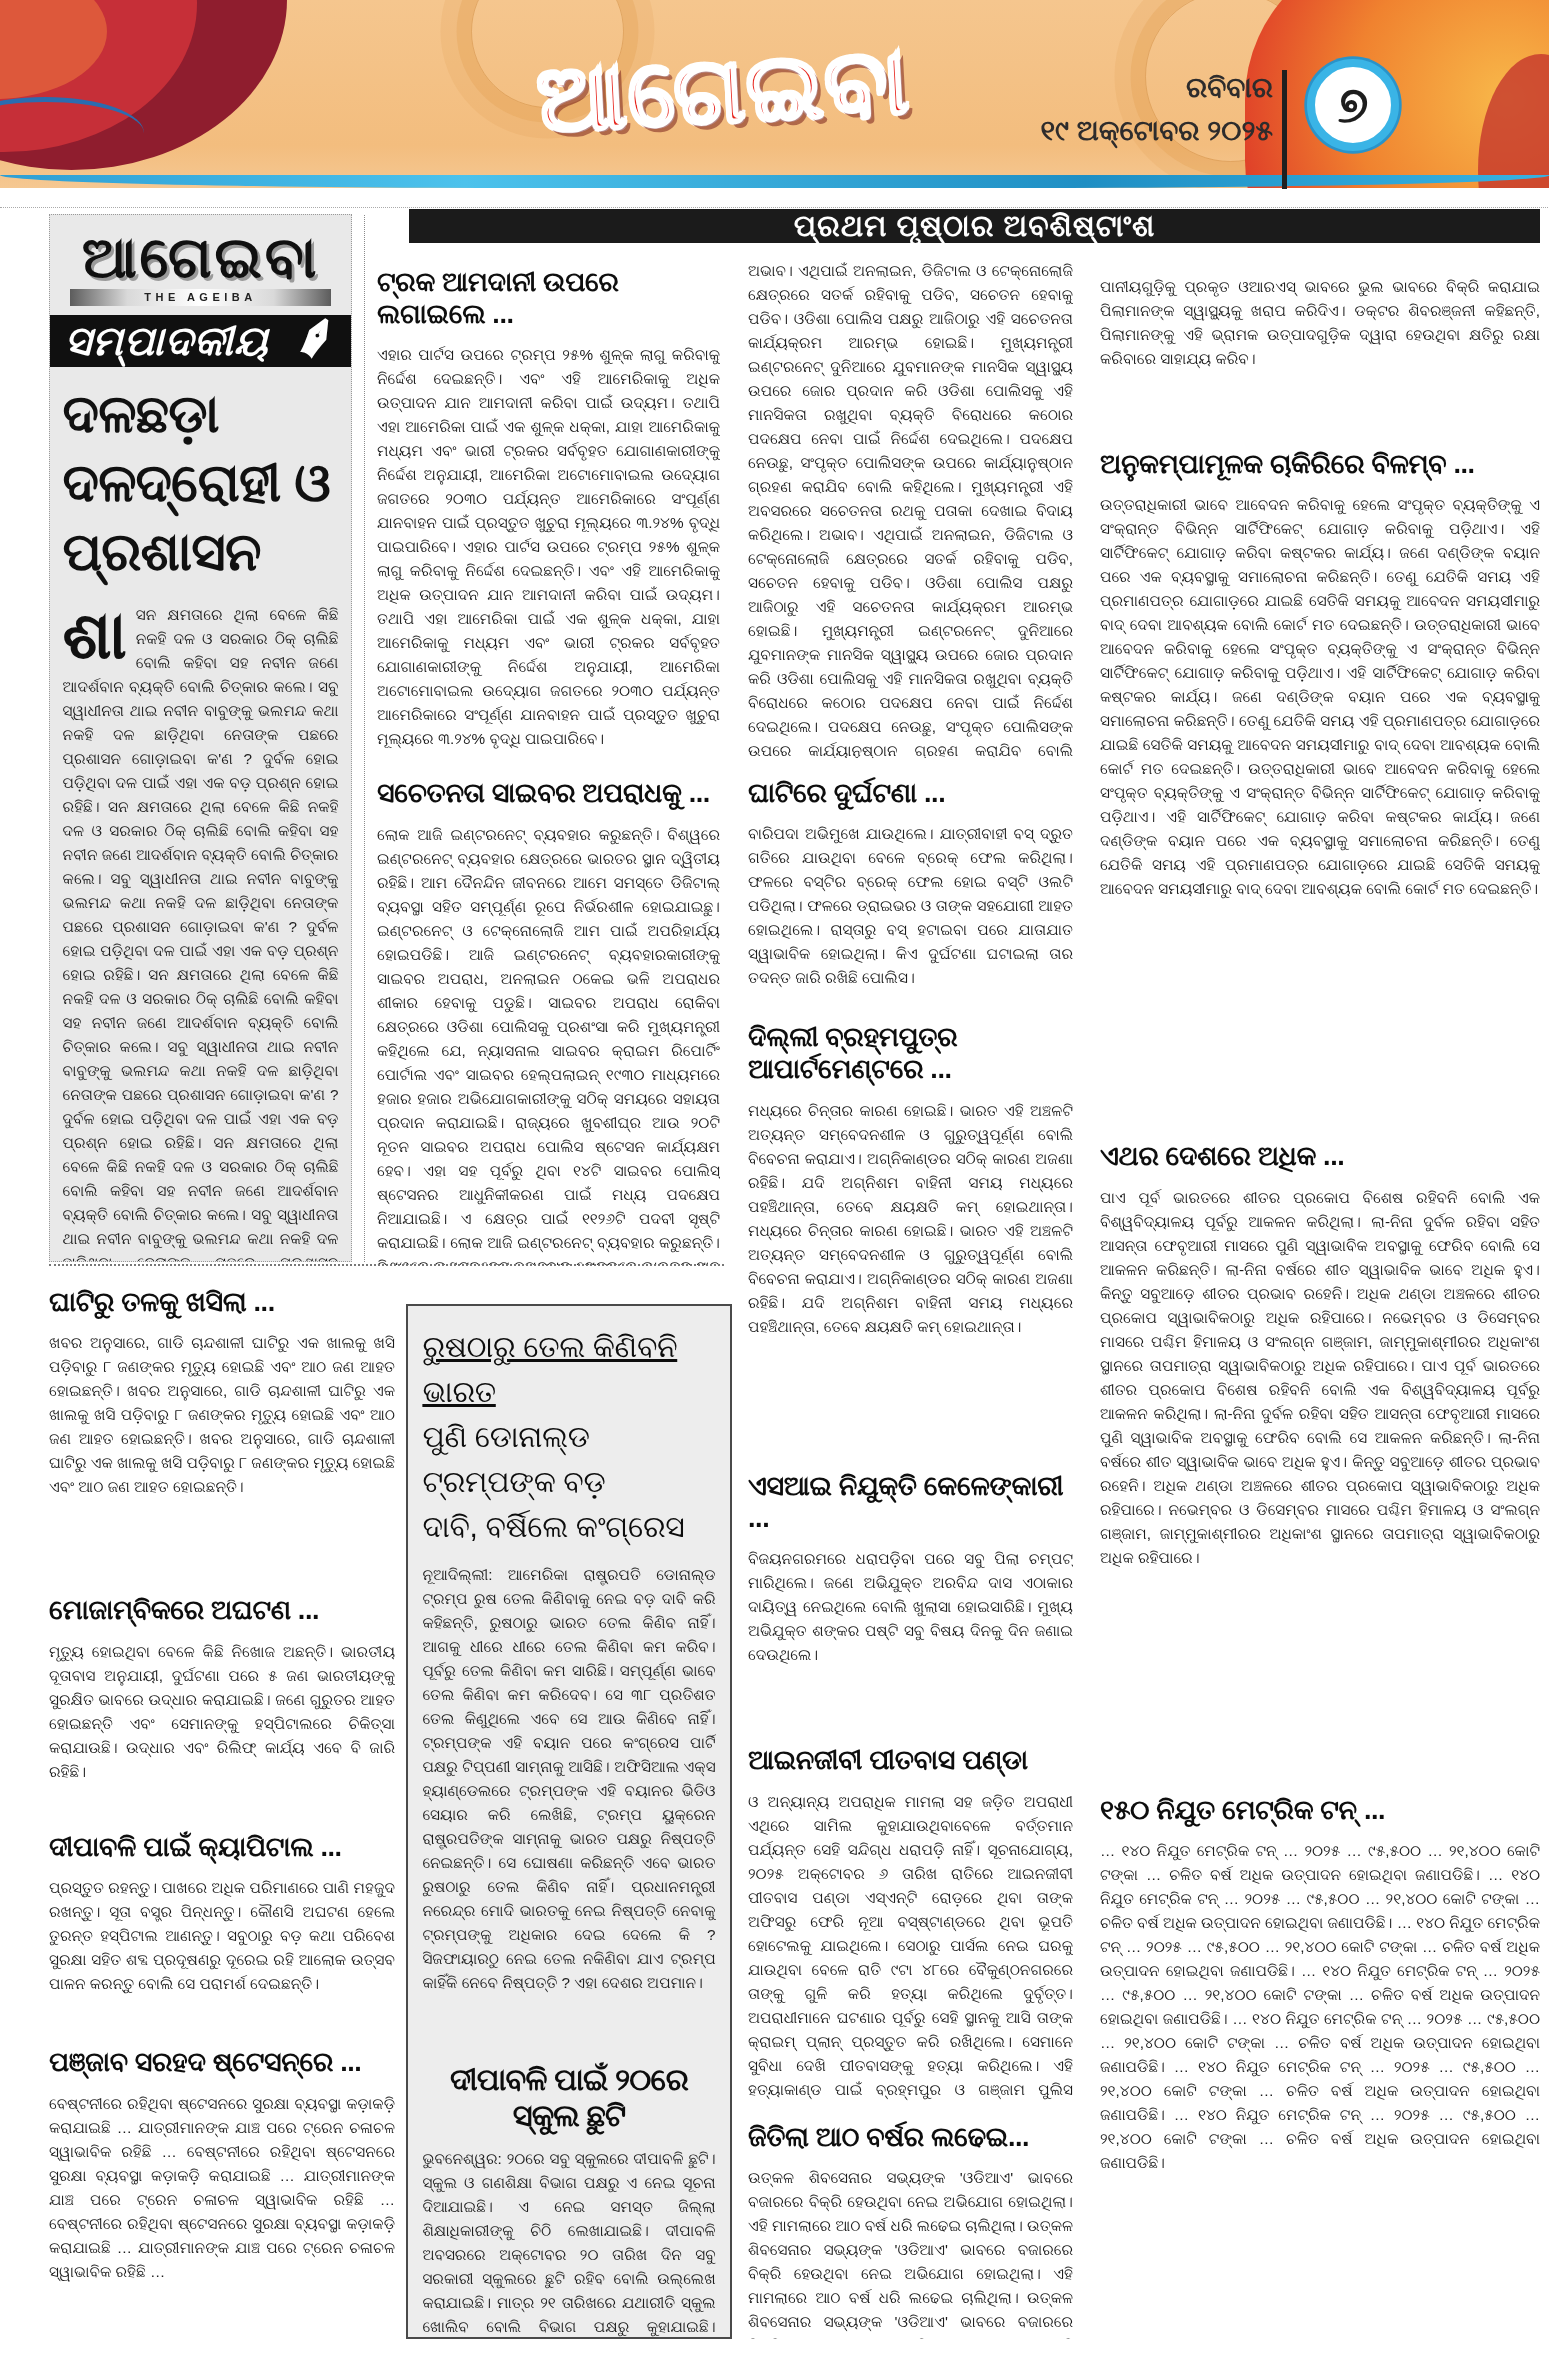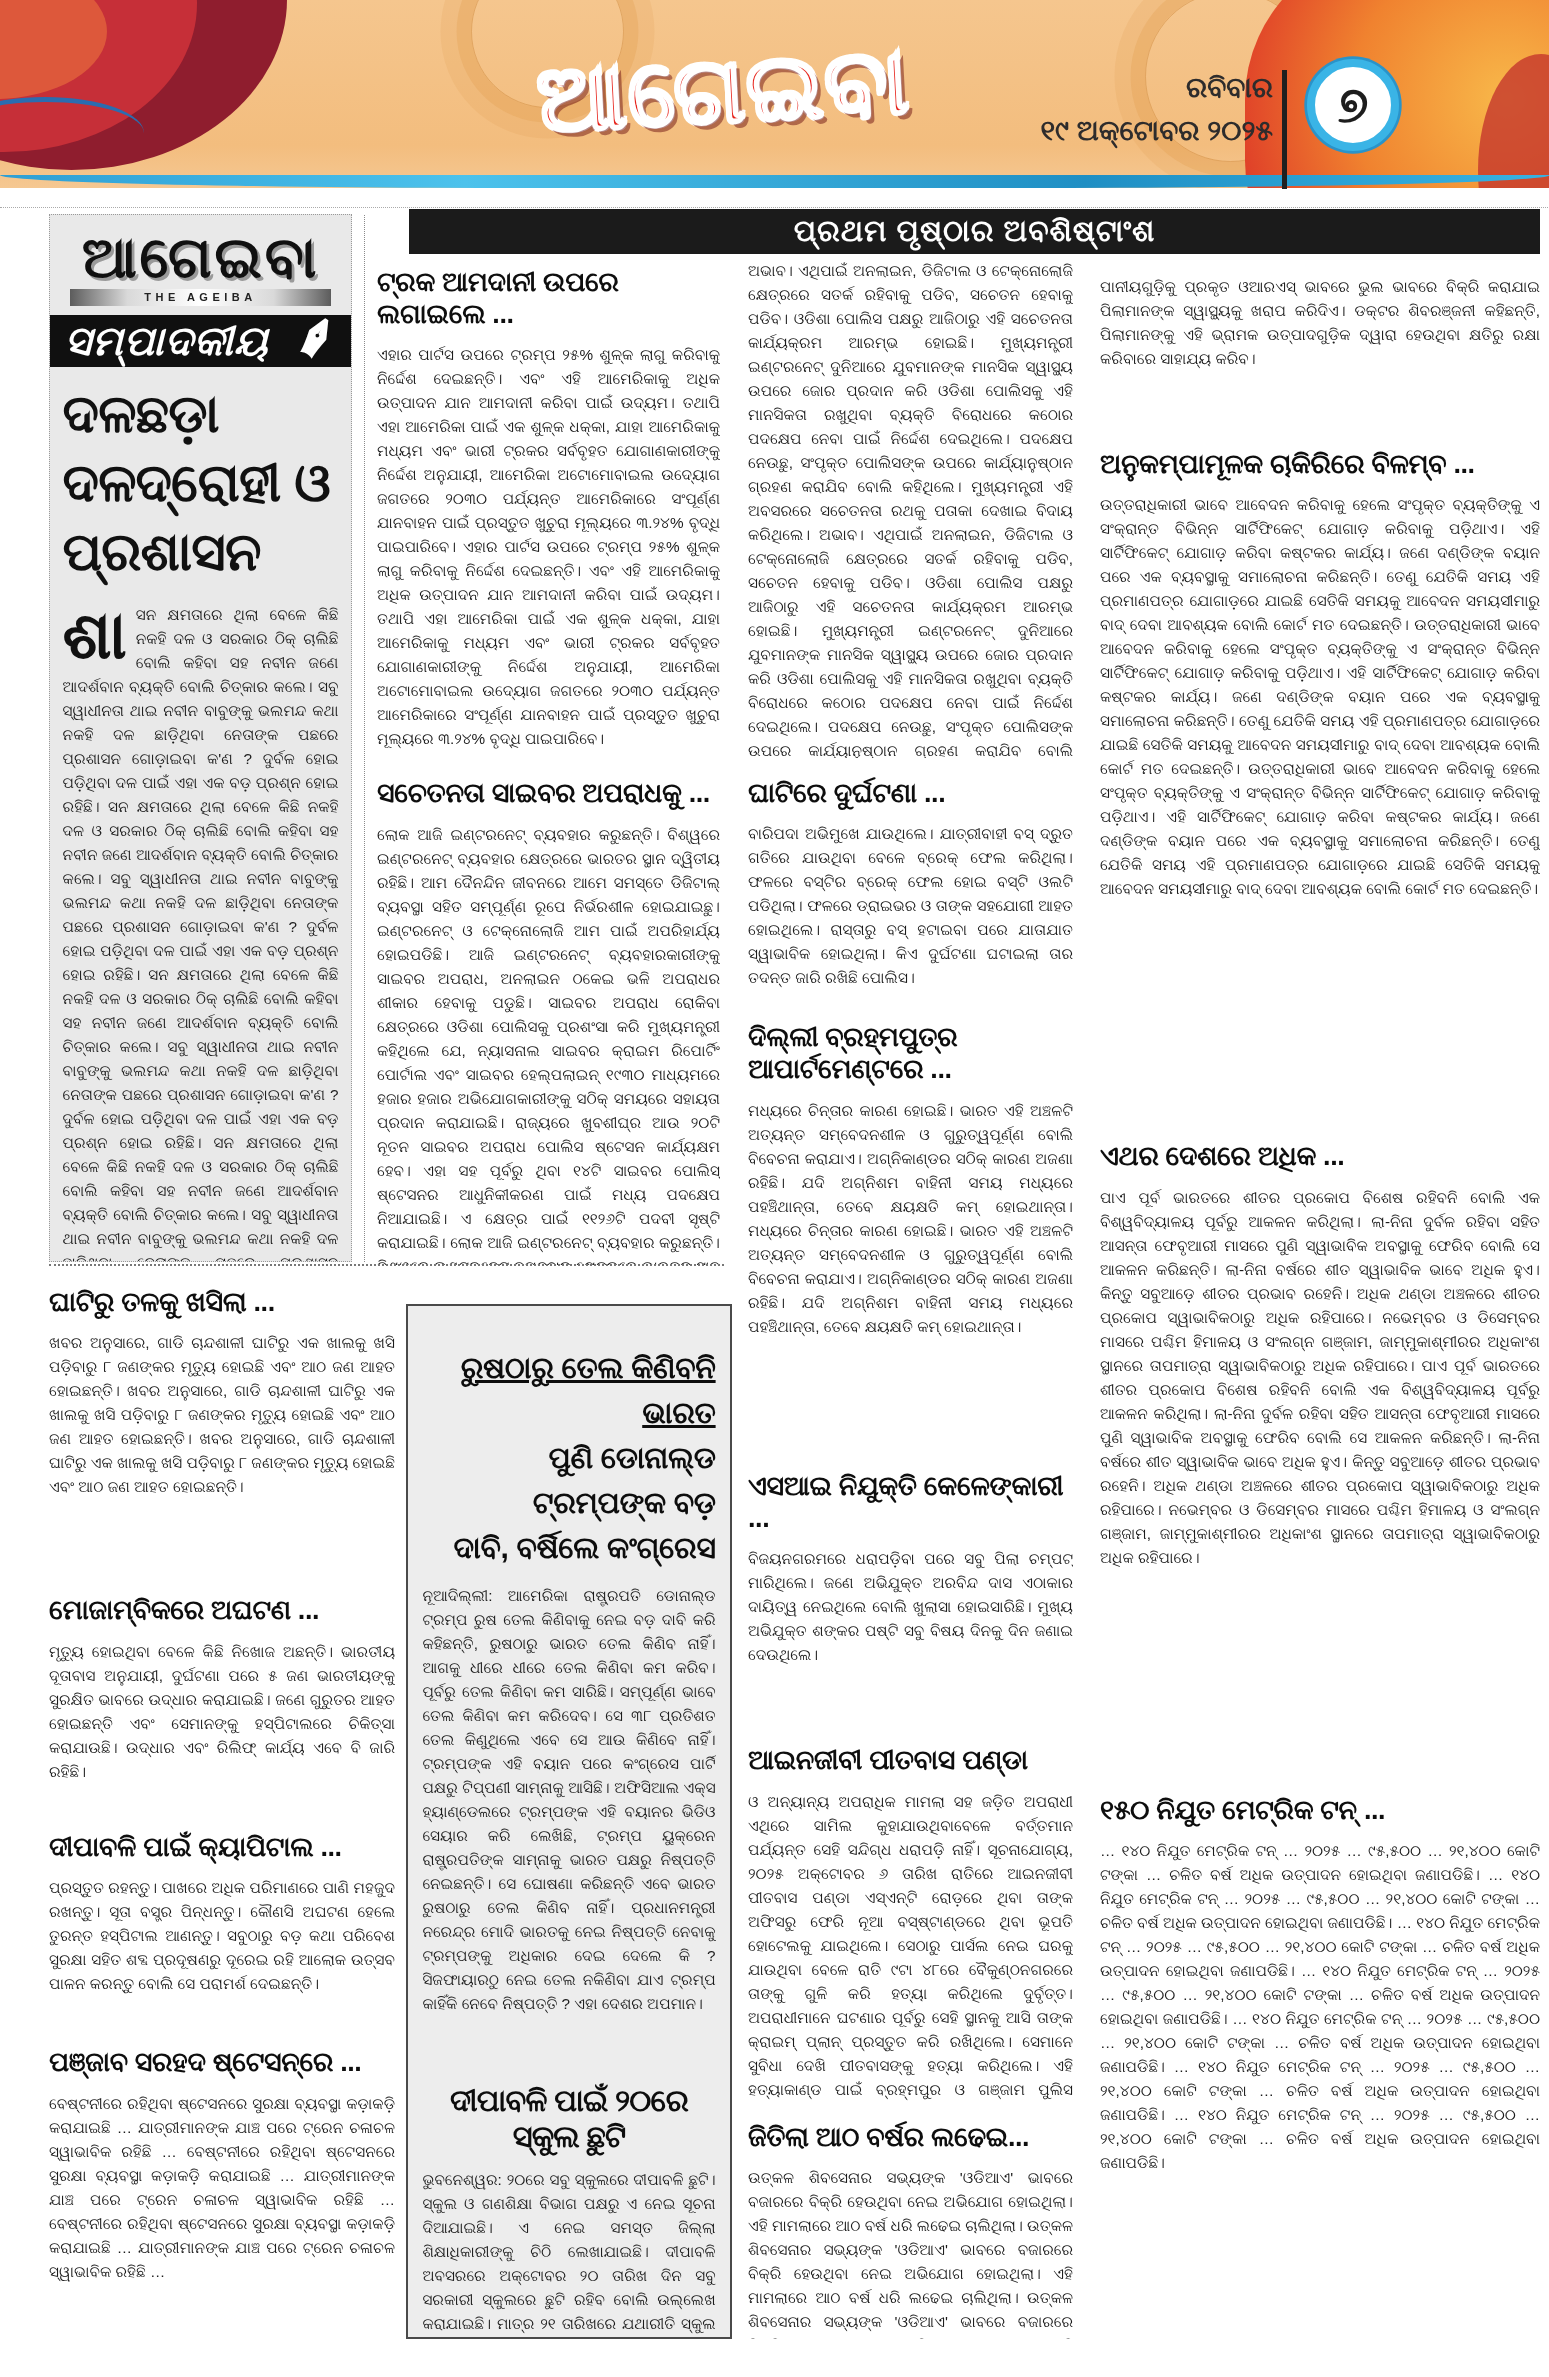--- a/index.html
+++ b/index.html
@@ -29,21 +29,21 @@
               transform:rotate(-3deg); letter-spacing:1.8px; -webkit-text-stroke:2.7px #ffffff;
               text-shadow:4.5px 5.4px 0 rgba(110,18,18,.5), -1.8px -1.8px 0 #fff, 1.8px -1.8px 0 #fff, -1.8px 1.8px 0 #fff, 1.8px 1.8px 0 #fff; }
   .date-block { position:absolute; right:277px; top:66px; text-align:right; font-weight:bold;
                 color:#2e2c2c; font-size:28px; line-height:1.55; }
   .vbar { position:absolute; left:1282px; top:70px; width:4.5px; height:119px; background:#1f1f1f; }
   .badge { position:absolute; left:1307px; top:59px; width:92px; height:92px; border-radius:50%;
            background:#fff; border:8px solid #3ab4e6; box-shadow:0 0 0 2.7px #2a93c9;
            display:flex; align-items:center; justify-content:center; font-size:50px; font-weight:bold; color:#1d1d1d; }
 
   
-  .banner { position:absolute; left:409px; top:209px; width:1131px; height:45px; background:#1b1b1b;
+  .banner { position:absolute; left:409px; top:209px; width:1131px; height:34px; background:#1b1b1b;
             color:#fff; display:flex; align-items:center; justify-content:center;
             font-size:30px; font-weight:bold; letter-spacing:0.9px; }
 
   
   .editorial { position:absolute; left:49px; top:214px; width:303px; height:1048px; background:#e9e9e9;
                border:0.9px dotted #999; padding:12.6px 12.6px 9px; overflow:hidden; }
   .ed-logo { font-size:57px; font-weight:800; letter-spacing:2.7px; color:#101010; text-align:center;
              line-height:1.05; text-shadow:2.7px 2.7px 0 #9a9a9a; }
   .ed-logo-bar { margin:1.8px 7.2px 9px; height:17px; line-height:17px; text-align:center; font-size:11px;
                  letter-spacing:4.5px; color:#222; font-weight:bold;
@@ -67,21 +67,21 @@
              margin:20px 0 12.6px; }
   .h-first { margin-top:8px; }
   .body-txt { font-size:15.3px; line-height:24px; text-align:justify; color:#1b1b1b; overflow:hidden; }
   .vrule { position:absolute; left:364px; top:215px; height:1047px; border-left:1.8px dotted #8a8a8a; }
   .divider { position:absolute; left:49px; top:1264px; width:675px; border-top:2.7px dotted #777; }
   .rule-top { position:absolute; left:0; top:207px; width:1550px; border-top:0.9px dotted #aaa; }
 
   
   .graybox { position:absolute; left:406px; top:1304px; width:326px; height:1035px; background:#ededed;
              border:2.7px solid #4a4a4a; padding:18px 14.4px; overflow:hidden; }
-  .box-h { text-align:right; font-size:30px; font-weight:bold; line-height:1.5; color:#0d0d0d; letter-spacing:-0.4px;margin-top:21px; }
+  .box-h { text-align:left; font-size:30px; font-weight:normal; line-height:1.5; color:#0d0d0d; letter-spacing:-0.4px; }
   .box-h .u { text-decoration:underline; }
   .school-h { text-align:center; font-size:30.5px; font-weight:bold; margin:23px 0 12.6px; letter-spacing:-0.9px; color:#0d0d0d; }
 </style>
 </head>
 <body>
 
 <div class="page">
 
   <header class="hdr">
     <div class="w1"></div>

